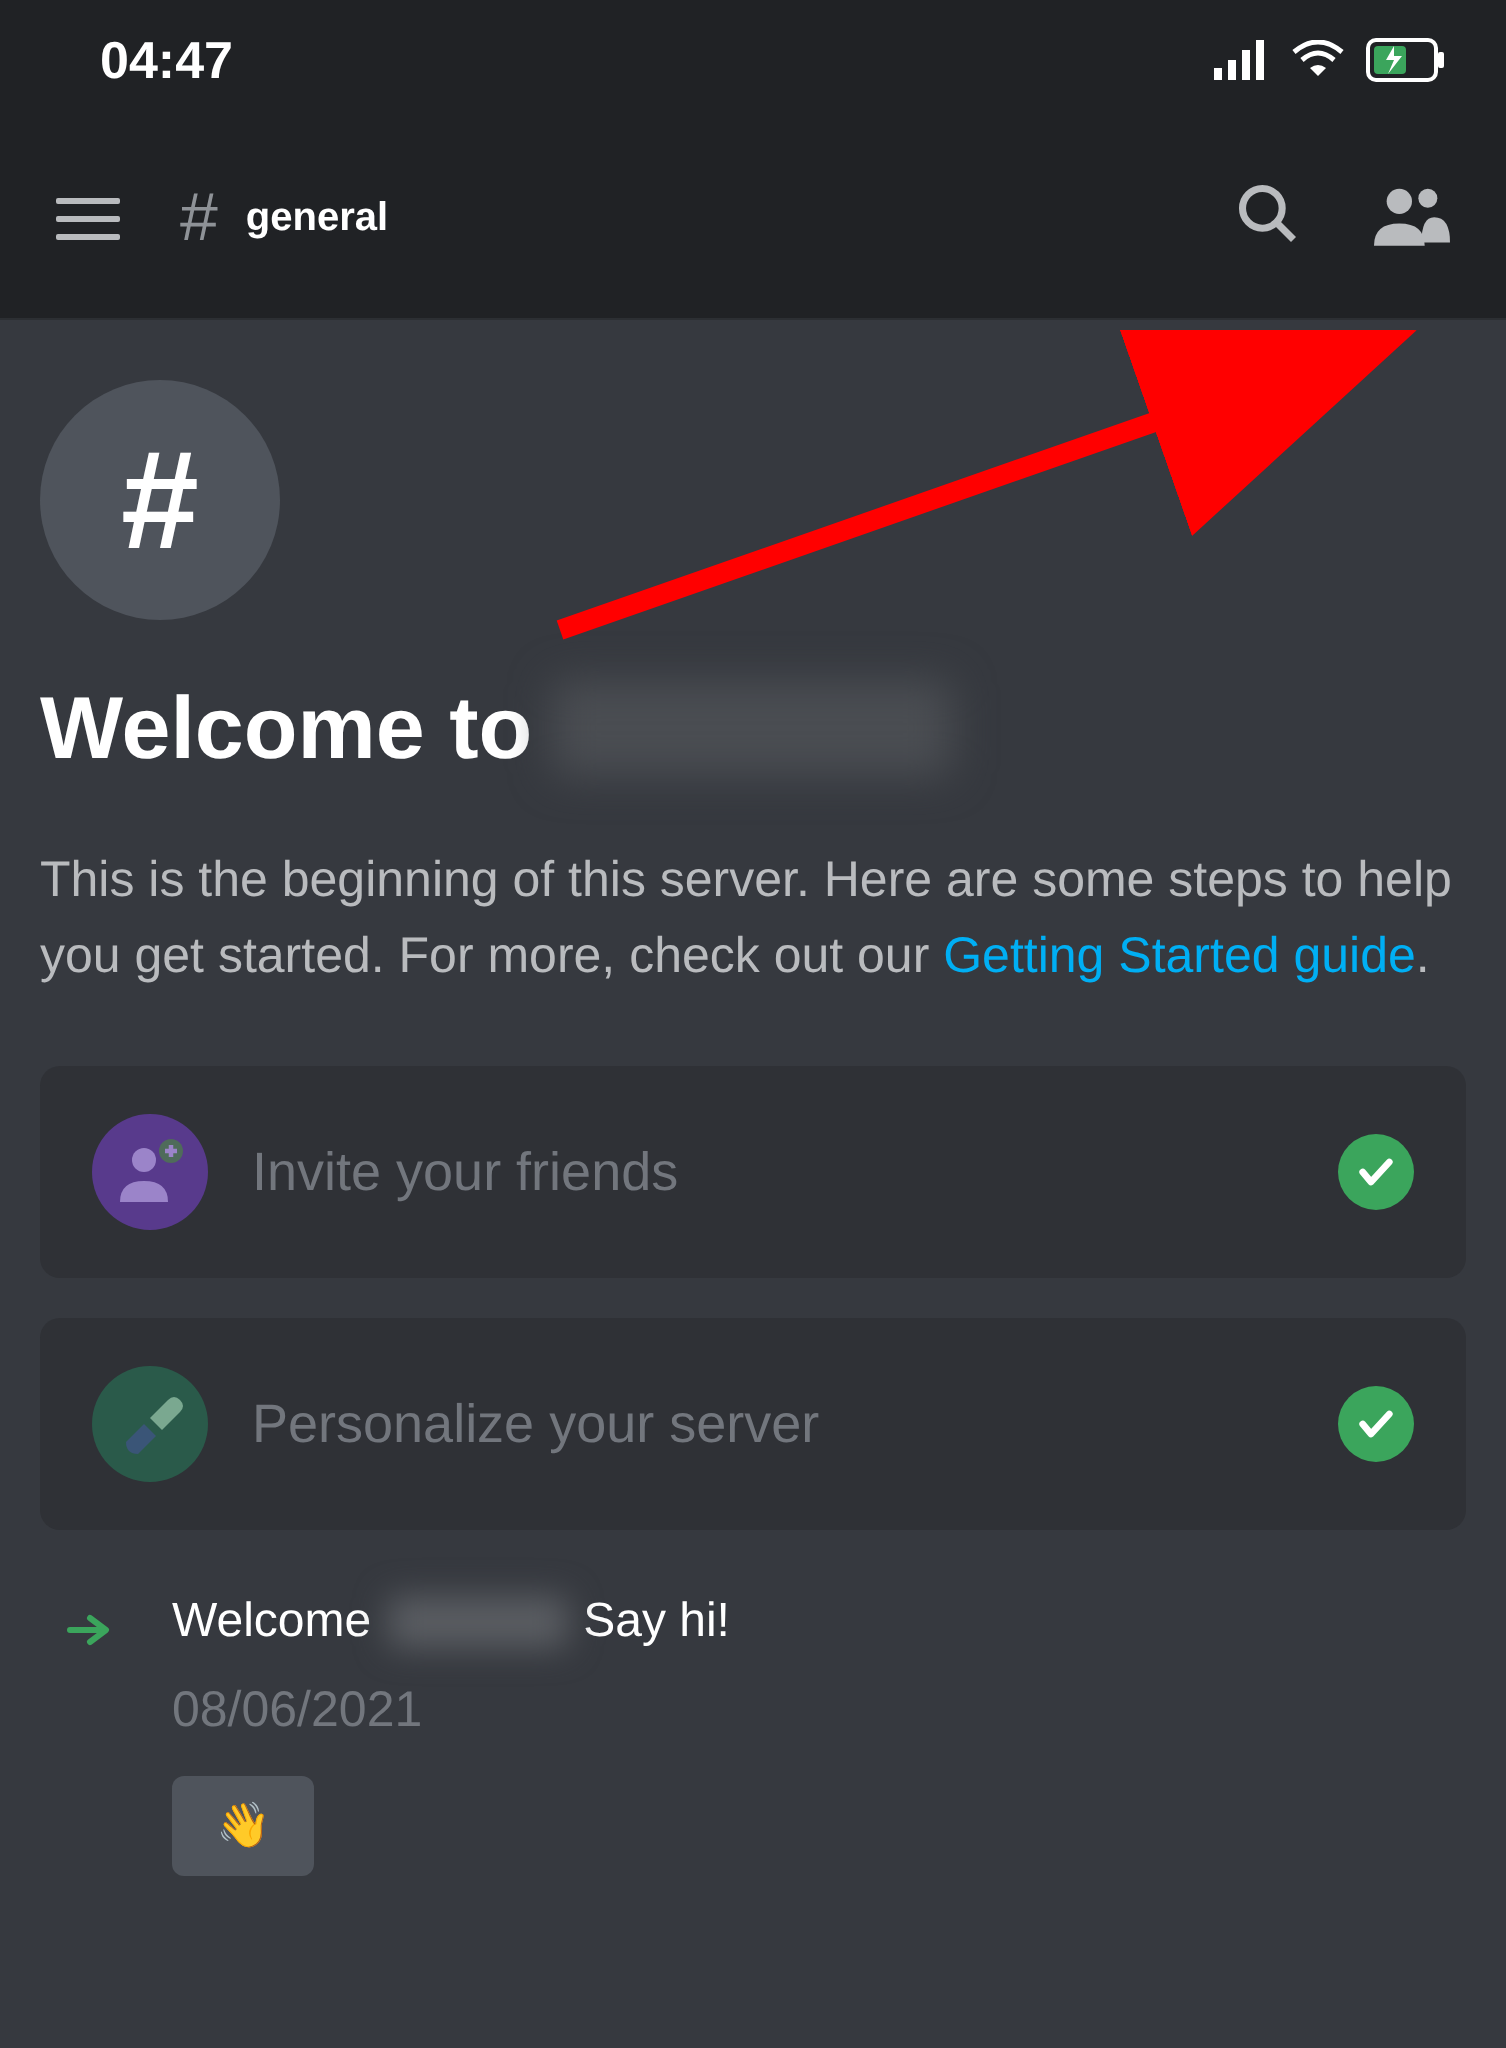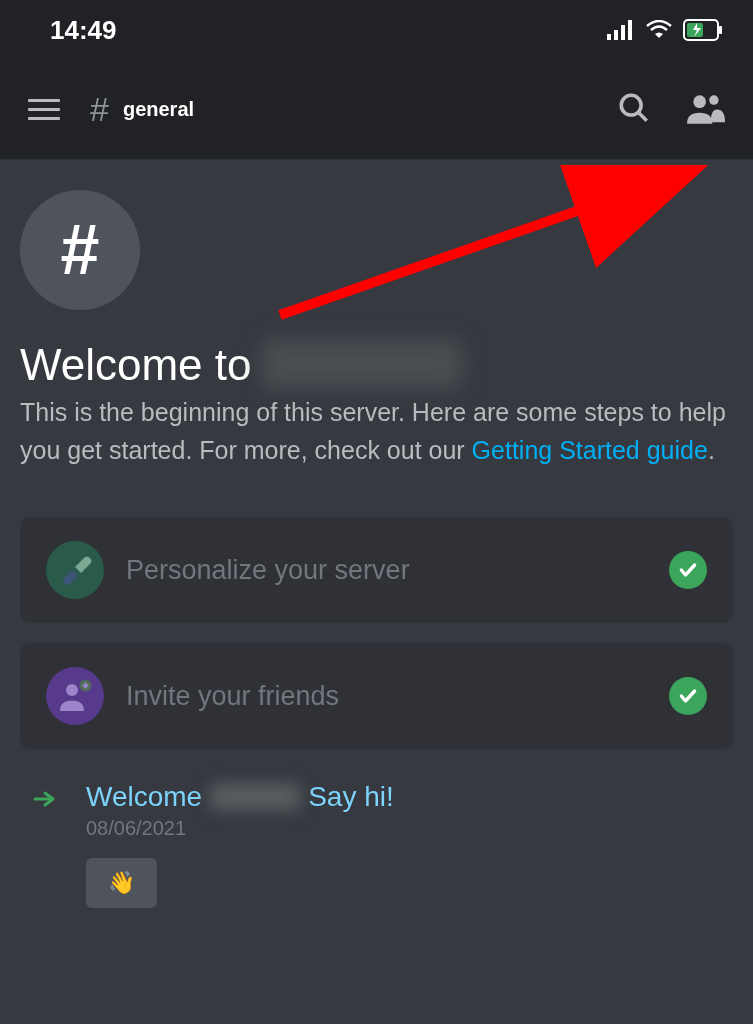--- a/index.html
+++ b/index.html
@@ -41,58 +41,58 @@
   .header-icons { display: flex; gap: 36px; align-items: center; }
   .header-icon { cursor: pointer; }
   .content { padding: 30px 20px 0 20px; background: #36393f; }
   .channel-badge {
     width: 120px; height: 120px; border-radius: 50%;
     background: #4f545c; display: flex; align-items: center; justify-content: center;
     margin-bottom: 30px;
   }
   .channel-badge-hash { color: #fff; font-size: 70px; font-weight: 700; }
   .welcome-heading {
-    font-size: 44px; font-weight: 400; color: #fff; margin-bottom: 4px;
+    font-size: 44px; font-weight: 700; color: #fff; margin-bottom: 32px;
     display: flex; gap: 10px;
   }
   .blurred-name {
     display: inline-block; width: 200px; height: 48px;
     background: #4a4d52; filter: blur(10px); border-radius: 6px;
   }
-  .welcome-desc { font-size: 25px; line-height: 1.5; color: #b9bbbe; margin-bottom: 48px; }
+  .welcome-desc { font-size: 25px; line-height: 1.5; color: #b9bbbe; margin-bottom: 36px; }
   .link { color: #00aff4; }
   .action-card {
     background: #2f3136; border-radius: 10px; padding: 24px 26px;
     display: flex; align-items: center; gap: 22px; margin-bottom: 20px; cursor: pointer;
   }
   .action-icon { width: 58px; height: 58px; border-radius: 50%; display: flex; align-items: center; justify-content: center; }
   .action-label { flex: 1; font-size: 27px; color: #72767d; font-weight: 500; }
   .check-badge {
     width: 38px; height: 38px; border-radius: 50%; background: #3ba55c;
     display: flex; align-items: center; justify-content: center;
   }
   .system-message { display: flex; gap: 26px; margin-top: 32px; padding-left: 10px; align-items: flex-start; }
   .arrow-col { padding-top: 6px; }
-  .system-text { font-size: 28px; color: #7dd3fc; display: flex; align-items: center; gap: 8px; }
+  .system-text { font-size: 24px; color: #ffffff; display: flex; align-items: center; gap: 8px; }
   .blurred-username { display: inline-block; width: 90px; height: 26px; background: #5a5d62; filter: blur(8px); border-radius: 4px; }
-  .system-date { font-size: 20px; color: #72767d; margin-top: 4px; }
+  .system-date { font-size: 25px; color: #72767d; margin-top: 16px; }
   .wave-button {
     margin-top: 18px; display: inline-flex; align-items: center; gap: 10px;
     background: #4f545c; padding: 12px 22px; border-radius: 6px;
     font-size: 22px; font-weight: 600; color: #fff; cursor: pointer;
   }
   .annotation-arrow {
     position: absolute; top: 165px; left: 270px; pointer-events: none; z-index: 100;
   }
 </style>
 </head>
 <body>
 
 <div class="status-bar">
-  <span>14:49</span>
+  <span>04:47</span>
   <div class="status-right">
     <svg width="28" height="20" viewBox="0 0 28 20">
         <rect x="0" y="14" width="4" height="6" fill="#fff"></rect>
         <rect x="7" y="10" width="4" height="10" fill="#fff"></rect>
         <rect x="14" y="5" width="4" height="15" fill="#fff"></rect>
         <rect x="21" y="0" width="4" height="20" fill="#fff"></rect>
       </svg>
     <svg width="28" height="20" viewBox="0 0 28 20">
         <path d="M14 18 L10 14 Q14 11 18 14 Z" fill="#fff"></path>
         <path d="M6 10 Q14 3 22 10" stroke="#fff" stroke-width="2.5" fill="none"></path>
@@ -143,44 +143,44 @@
   <div class="welcome-heading">
     <span>Welcome to</span>
     <span class="blurred-name"></span>
   </div>
 
   <p class="welcome-desc">
     <span>This is the beginning of this server. Here are some steps to help you get started. For more, check out our </span><a class="link">Getting Started guide</a><span>.</span>
   </p>
 
   <div class="action-card">
-    <div class="action-icon" style="background:#2a5a4a">
-      <svg width="36" height="36" viewBox="0 0 24 24">
-          <path d="M4 18 L10 12 L14 16 L8 22 Q4 22 4 18 Z" fill="#3a5577"></path>
-          <path d="M12 10 L18 4 Q20 2 22 4 Q24 6 22 8 L16 14 Z" fill="#7aa890"></path>
-        </svg>
-    </div>
-    <span class="action-label">Personalize your server</span>
-    <div class="check-badge">
-      <svg width="20" height="20" viewBox="0 0 24 24" fill="none" stroke="#fff" stroke-width="4" stroke-linecap="round" stroke-linejoin="round">
-          <polyline points="4 12 9 18 20 6"></polyline>
-        </svg>
-    </div>
-  </div>
-
-  <div class="action-card">
     <div class="action-icon" style="background:#583a8c">
       <svg width="36" height="36" viewBox="0 0 24 24" fill="#9b84c9">
           <circle cx="10" cy="8" r="4"></circle>
           <path d="M2 22 Q2 15 10 15 Q18 15 18 22 Z"></path>
           <circle cx="19" cy="5" r="4" fill="#4f6b5a"></circle>
           <path d="M19 3 L19 7 M17 5 L21 5" stroke="#9b84c9" stroke-width="1.5"></path>
         </svg>
     </div>
     <span class="action-label">Invite your friends</span>
+    <div class="check-badge">
+      <svg width="20" height="20" viewBox="0 0 24 24" fill="none" stroke="#fff" stroke-width="4" stroke-linecap="round" stroke-linejoin="round">
+          <polyline points="4 12 9 18 20 6"></polyline>
+        </svg>
+    </div>
+  </div>
+
+  <div class="action-card">
+    <div class="action-icon" style="background:#2a5a4a">
+      <svg width="36" height="36" viewBox="0 0 24 24">
+          <path d="M4 18 L10 12 L14 16 L8 22 Q4 22 4 18 Z" fill="#3a5577"></path>
+          <path d="M12 10 L18 4 Q20 2 22 4 Q24 6 22 8 L16 14 Z" fill="#7aa890"></path>
+        </svg>
+    </div>
+    <span class="action-label">Personalize your server</span>
     <div class="check-badge">
       <svg width="20" height="20" viewBox="0 0 24 24" fill="none" stroke="#fff" stroke-width="4" stroke-linecap="round" stroke-linejoin="round">
           <polyline points="4 12 9 18 20 6"></polyline>
         </svg>
     </div>
   </div>
 
   <div class="system-message">
     <div class="arrow-col">
       <svg width="30" height="24" viewBox="0 0 24 24" fill="none" stroke="#3ba55c" stroke-width="3" stroke-linecap="round" stroke-linejoin="round">

